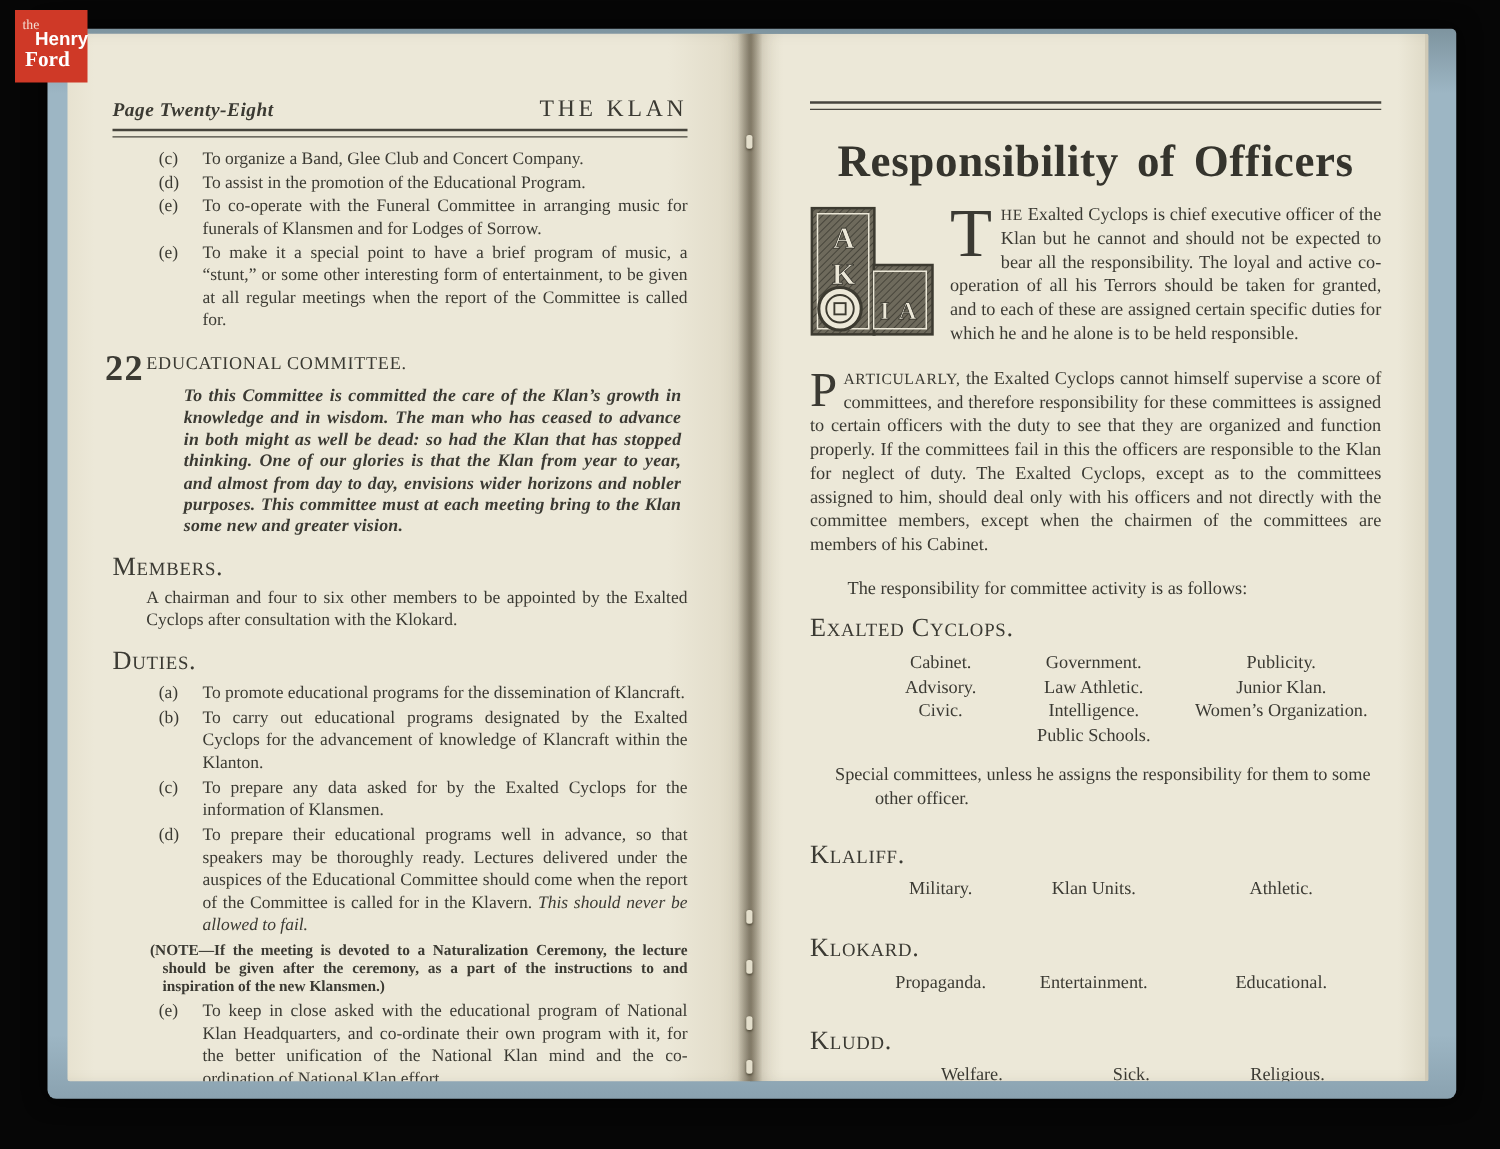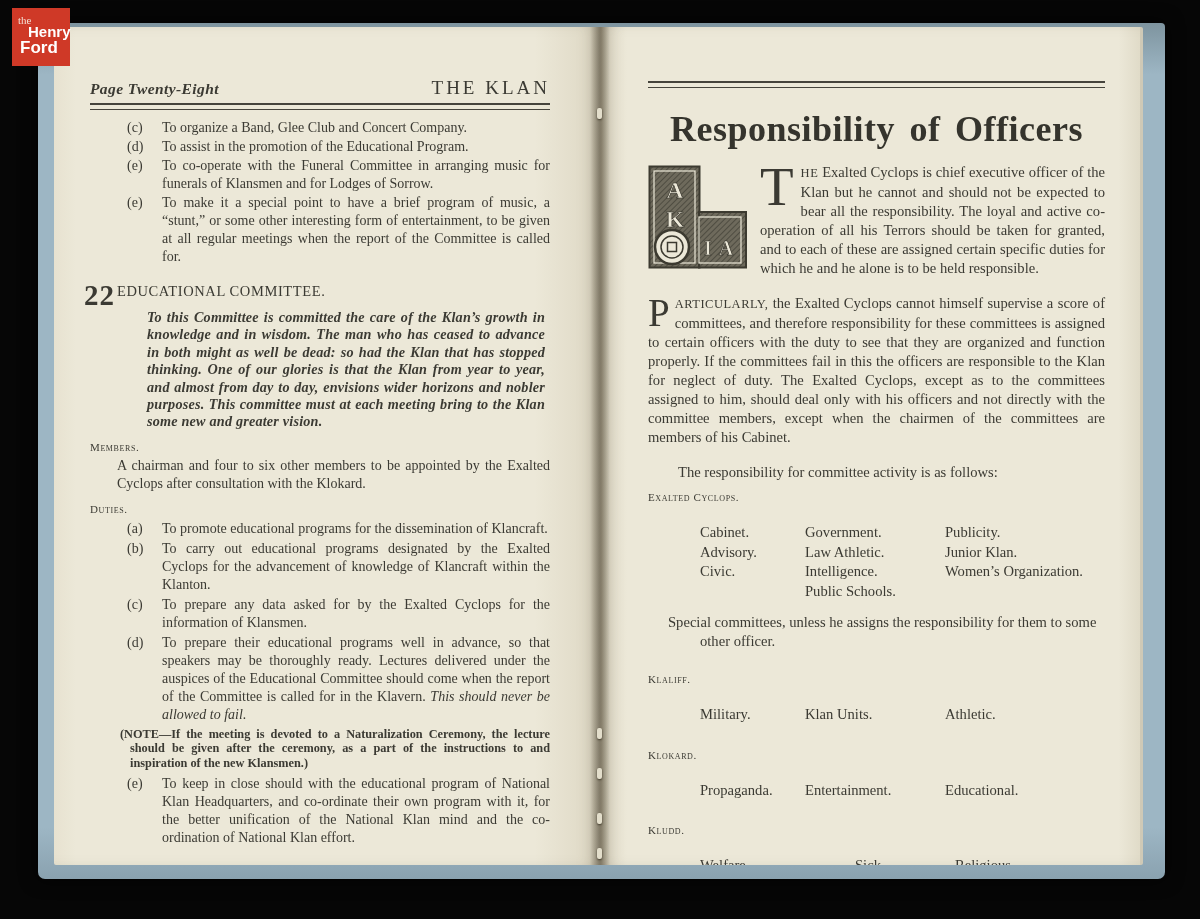--- a/index.html
+++ b/index.html
@@ -10,21 +10,21 @@
     color:#3b3a33;
     -webkit-font-smoothing:antialiased;
   }
   
   .hf-logo{
     position:absolute;left:12px;top:8px;width:58px;height:58px;
     background:#cf3927;z-index:5;line-height:1;
   }
   .hf-the{position:absolute;left:6px;top:7px;font-size:11px;color:#f3ddd2;}
   .hf-henry{position:absolute;left:16px;top:16px;font-size:15px;font-weight:bold;color:#fff;font-family:"Liberation Sans",sans-serif;}
-  .hf-ford{position:absolute;left:8px;top:31px;font-size:17px;font-weight:bold;color:#fff;font-family:Liberation Sans, sans-serif;}
+  .hf-ford{position:absolute;left:8px;top:31px;font-size:17px;font-weight:bold;color:#fff;font-family:Liberation Serif, serif;}
   
   .book{
     position:absolute;left:38px;top:23px;width:1127px;height:856px;
     background:linear-gradient(180deg,#7e949f 0%,#9db6c4 6%,#9db6c4 94%,#8aa2b0 100%);
     border-radius:4px 4px 7px 7px;
     box-shadow:0 0 18px rgba(0,0,0,.8);
   }
   .page{
     position:absolute;top:4px;height:838px;
     background:#ece8d8;overflow:hidden;
@@ -65,21 +65,21 @@
   .li{position:relative;padding-left:72px;text-align:justify;margin-bottom:1px;}
   .li .li-m{position:absolute;left:37px;top:0;}
   .it{font-style:italic;}
   .sec-head{position:relative;margin-top:16px;padding-left:27px;}
   .sec-num{position:absolute;left:-6px;top:-3px;font-size:29px;font-weight:bold;letter-spacing:1px;}
   .sec-title{font-size:14.5px;letter-spacing:.6px;}
   .lead{
     margin:9px 0 0 57px;width:398px;font-weight:bold;font-style:italic;
     font-size:14.2px;line-height:17.4px;text-align:justify;letter-spacing:.2px;
   }
-  .sc-head{font-variant:small-caps;font-size:11px;letter-spacing:.6px;margin-top:10px;}
+  .sc-head{font-variant:small-caps;font-size:21px;letter-spacing:.6px;margin-top:10px;}
   .mem-text{margin:4px 0 0 27px;font-size:14px;line-height:18px;text-align:justify;}
   .lp-duties{margin-top:5px;font-size:14px;line-height:18px;}
   .lp-duties .li{margin-bottom:2px;}
   .note{
     margin-top:3px;padding-left:40px;text-indent:-10px;
     font-weight:bold;font-size:12.3px;line-height:14.6px;text-align:justify;
   }
   .lp-duties .last{margin-top:4px;}
   p{margin:0;}
   
@@ -95,21 +95,21 @@
     float:left;font-size:55px;line-height:42px;padding:3px 7px 0 0;
     font-weight:normal;color:#3b3a33;
   }
   .dropcap2{
     float:left;font-size:39px;line-height:31px;padding:3px 5px 0 0;
   }
   .smcaps{font-size:12.5px;letter-spacing:.5px;}
   .para2{margin-top:11px;}
   .rp-intro{margin-top:17px;padding-left:30px;font-size:14.6px;}
   .officer{margin-top:8px;}
-  .cols{display:flex;padding-left:52px;margin-top:20px;font-size:14.6px;line-height:19.5px;}
+  .cols{display:flex;padding-left:52px;margin-top:6px;font-size:14.6px;line-height:19.5px;text-align:center;}
   .col1{width:105px;}
   .col2{width:140px;}
   .col3{flex:1;}
   .kludd .col1{width:155px;}
   .kludd .col2{width:100px;}
   .off-note{
     margin-top:12px;padding-left:52px;text-indent:-32px;
     font-size:14.6px;line-height:19px;
   }
   .off-footer{margin-top:1px;padding-left:52px;width:360px;text-align:center;font-size:14.6px;text-decoration:underline;}
@@ -182,21 +182,21 @@
           <span>To prepare any data asked for by the Exalted Cyclops for the information of Klansmen.</span>
         </div>
         <div class="li">
           <span class="li-m">(d)</span>
           <span>To prepare their educational programs well in advance, so that speakers may be thoroughly ready.  Lectures delivered under the auspices of the Educational Committee should come when the report of the Committee is called for in the Klavern.</span>
           <span class="it">This should never be allowed to fail.</span>
         </div>
         <div class="note">(NOTE—If the meeting is devoted to a Naturalization Ceremony, the lecture should be given after the ceremony, as a part of the instructions to and inspiration of the new Klansmen.)</div>
         <div class="li last">
           <span class="li-m">(e)</span>
-          <span>To keep in close should with the educational program of National Klan Headquarters, and co-ordinate their own program with it, for the better unification of the National Klan mind and the co-ordination of National Klan effort.</span>
+          <span>To keep in close asked with the educational program of National Klan Headquarters, and co-ordinate their own program with it, for the better unification of the National Klan mind and the co-ordination of National Klan effort.</span>
         </div>
       </div>
     </div>
   </div>
 
   <div class="page page-right">
     <div class="content content-r">
       <div class="rule"></div>
 
       <div class="rp-title">Responsibility of Officers</div>

